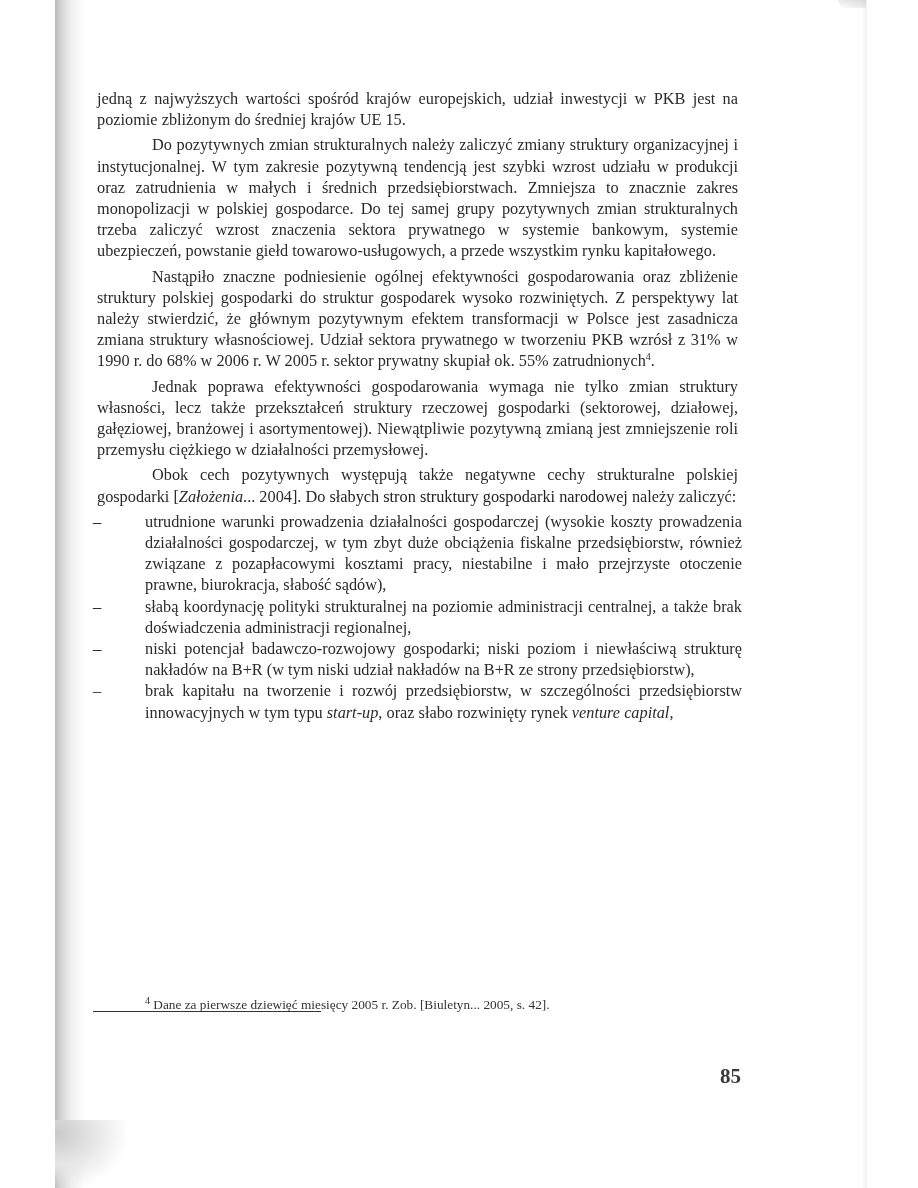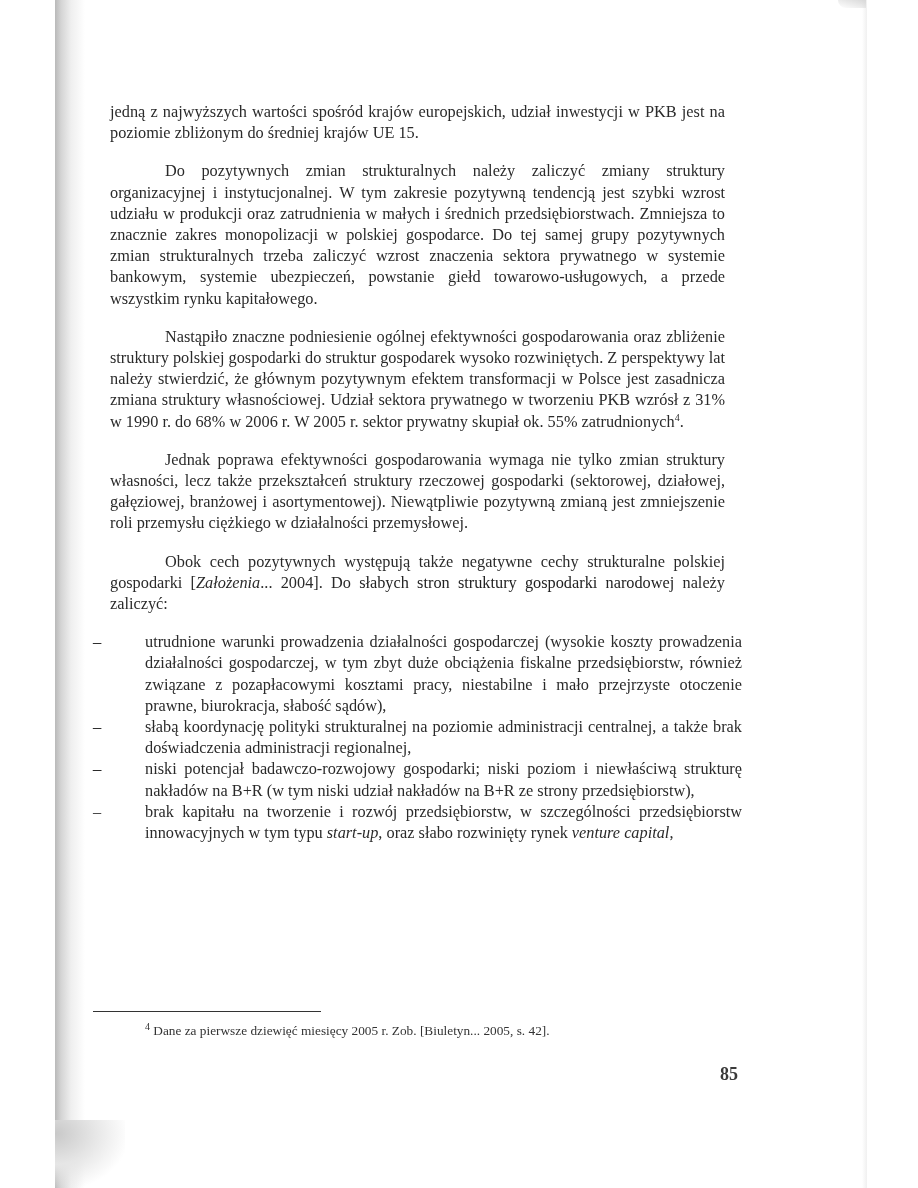--- a/index.html
+++ b/index.html
@@ -27,38 +27,38 @@
   .corner-tr {
     position: absolute; left: 838px; top: 0; width: 28px; height: 8px;
     background: linear-gradient(to bottom left, #d8d8d8, rgba(255,255,255,0));
     border-bottom-left-radius: 20px;
   }
   .text {
     position: absolute; left: 93px; top: 84px; width: 649px;
     font-size: 16.3px; line-height: 21.2px; color: #2a2a2a;
     text-align: justify; hyphens: manual;
   }
-  .text p { margin: 17px; }
+  .text p { margin: 4px; }
   .text p.indent { text-indent: 55px; }
   .text b { font-weight: normal; color: #222; }
   sup { font-size: 10px; line-height: 0; vertical-align: super; }
   ul.dash { list-style: none; margin: 0; padding: 0; }
   ul.dash li { position: relative; padding-left: 52px; }
   ul.dash li .dash-mark { position: absolute; left: 0; top: 0; }
   .fn-rule {
     position: absolute; left: 93px; top: 1011px; width: 228px; height: 1px;
     background: #333;
   }
   .footnote {
-    position: absolute; left: 145px; top: 1022px; width: 600px;
+    position: absolute; left: 145px; top: 996px; width: 600px;
     font-size: 13.3px; line-height: 18px; color: #333;
   }
   .page-number {
     position: absolute; left: 720px; top: 1064px;
-    font-size: 18px; font-weight: bold; color: #3a3a3a;
+    font-size: 21px; font-weight: bold; color: #3a3a3a;
   }
 </style>
 </head>
 <body>
 
 <div class="page"></div>
 <div class="shadow-left"></div>
 <div class="shadow-bottom-left"></div>
 <div class="edge-right"></div>
 <div class="corner-tr"></div>

